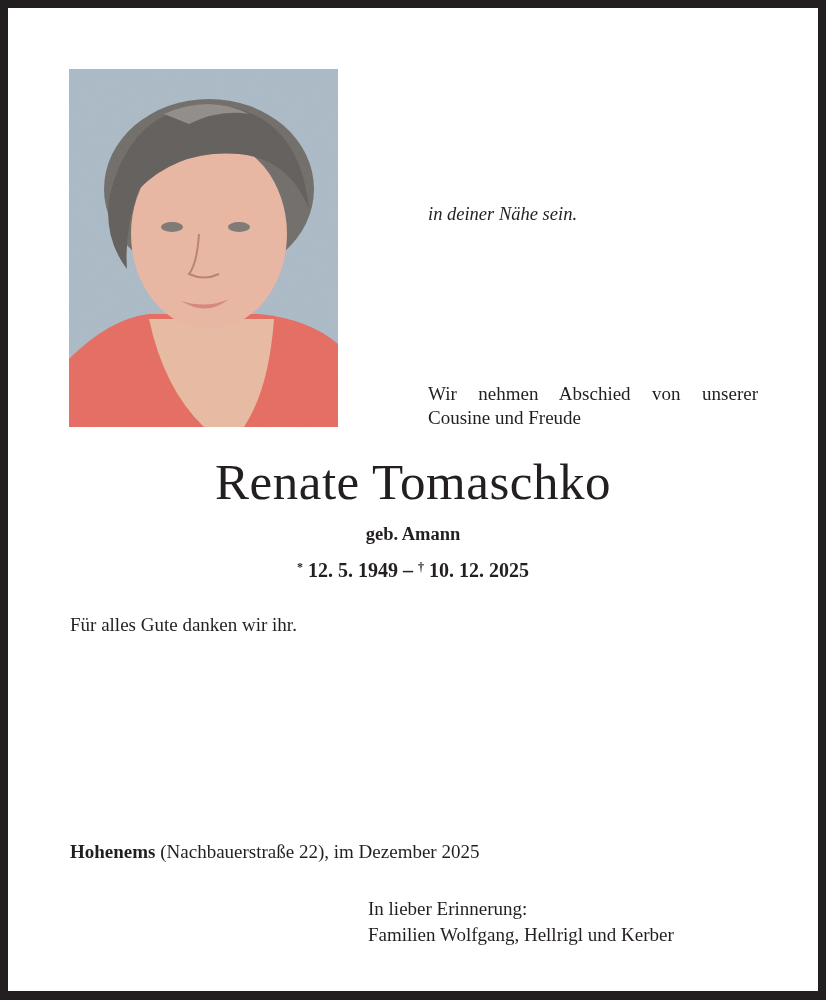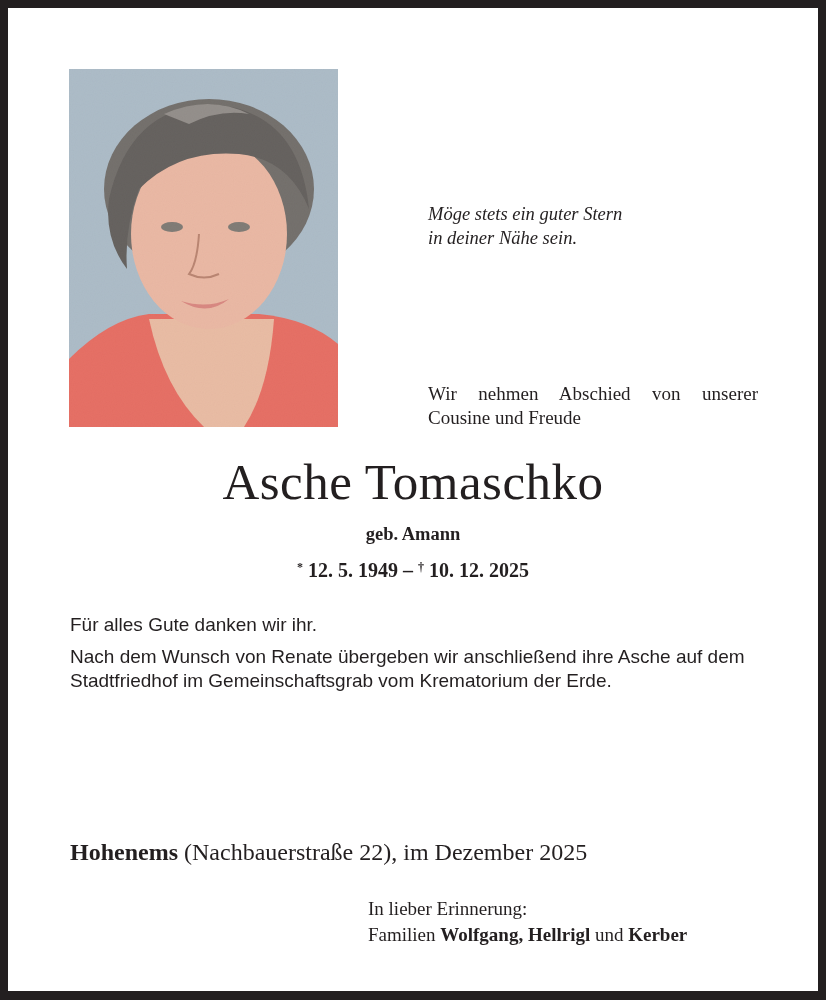--- a/index.html
+++ b/index.html
@@ -67,44 +67,44 @@
       text-align: center;
       font-family: "Liberation Serif", serif;
       font-weight: bold;
       font-size: 20px;
       line-height: 26px;
     }
     .dates sup { font-size: 12px; vertical-align: 6px; line-height: 0; font-weight: bold; }
     .body-text {
       position: absolute;
       left: 70px; top: 613px; width: 688px;
-      font-family: Liberation Sans, sans-serif;
+      font-family: Liberation Serif, serif;
       font-size: 19px;
       line-height: 24px;
     }
     .body-text p { margin: 0 0 8px 0; }
     .place {
       position: absolute;
       left: 70px; top: 840px;
       font-family: "Liberation Serif", serif;
-      font-size: 24px;
+      font-size: 19px;
       line-height: 24px;
       white-space: nowrap;
       text-align: right;
     }
     .place b { font-weight: bold; }
     .signoff {
       position: absolute;
       left: 368px; top: 896px;
       font-family: "Liberation Serif", serif;
       font-size: 19px;
       line-height: 26px;
       white-space: nowrap;
     }
-    .signoff b { font-weight: bold; }
+    .signoff b { font-weight: normal; }
   </style>
 </head>
 <body>
 
 <div class="card"></div>
 
 <div class="photo">
   <svg viewBox="0 0 269 358" preserveAspectRatio="none">
     <defs>
       <filter id="grain">
@@ -131,42 +131,40 @@
     <ellipse cx="170" cy="158" rx="11" ry="5" fill="#7a7670"></ellipse>
 
     <path d="M130 165 Q128 195 120 205 Q135 212 150 205" stroke="#b7806c" stroke-width="2" fill="none"></path>
 
     <path d="M112 232 Q138 240 160 230 Q138 248 112 232 Z" fill="#d7837c"></path>
     <rect x="0" y="0" width="269" height="358" fill="#ffffff" opacity="0.05" filter="url(#grain)"></rect>
   </svg>
 </div>
 
 <div class="motto">
-  <div>Möge stets ein guter Stern</div>
   <div>in deiner Nähe sein.</div>
 </div>
 
 <div class="farewell">
   <span class="l1">Wir nehmen Abschied von unserer</span>
   <span>Cousine und Freude</span>
 </div>
 
-<div class="name">Asche Tomaschko</div>
+<div class="name">Renate Tomaschko</div>
 
 <div class="maiden">geb. Amann</div>
 
 <div class="dates">
   <sup>*</sup>&nbsp;<span>12. 5. 1949</span>
   <span>–</span>
   <sup>†</sup>&nbsp;<span>10. 12. 2025</span>
 </div>
 
 <div class="body-text">
   <p>Für alles Gute danken wir ihr.</p>
-  <p>Nach dem Wunsch von Renate übergeben wir anschließend ihre Asche auf dem Stadtfriedhof im Gemeinschaftsgrab vom Krematorium der Erde.</p>
 </div>
 
 <div class="place">
   <b>Hohenems</b>
   <span>(Nachbauerstraße 22), im Dezember 2025</span>
 </div>
 
 <div class="signoff">
   <div>In lieber Erinnerung:</div>
   <div>

